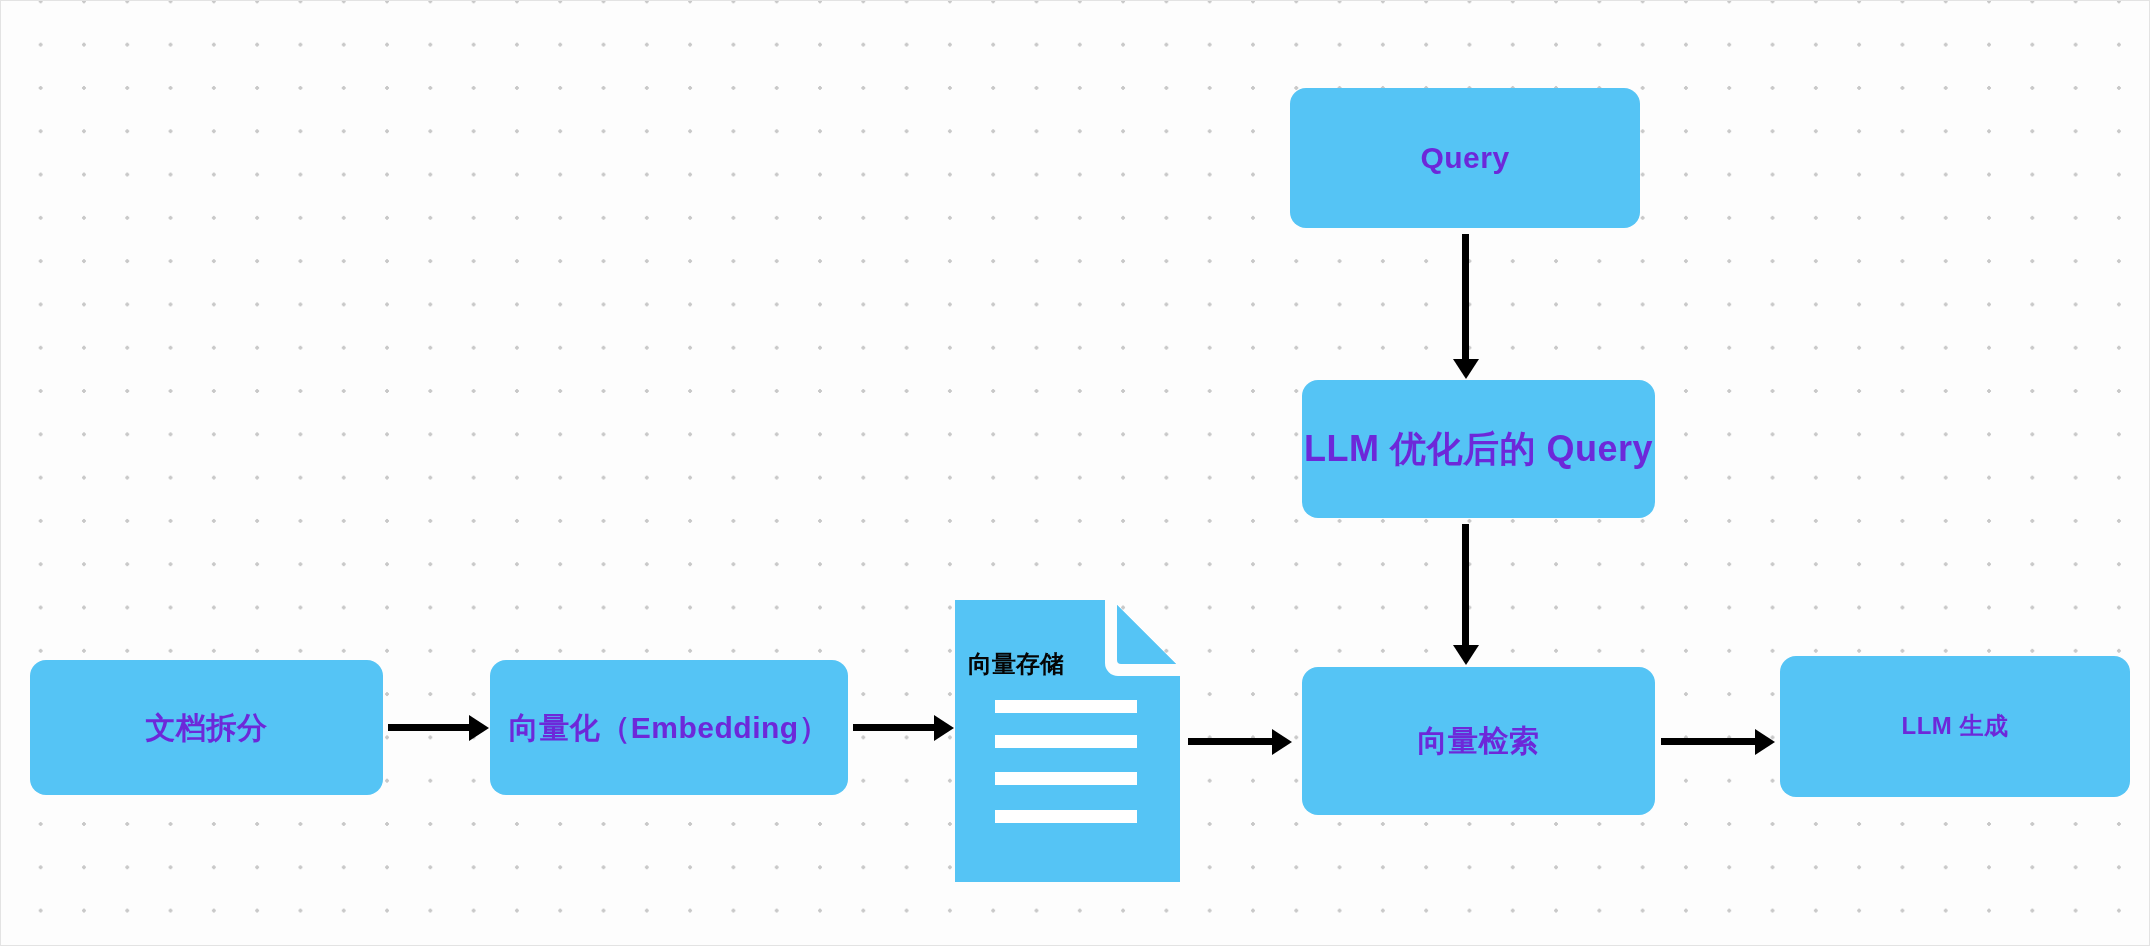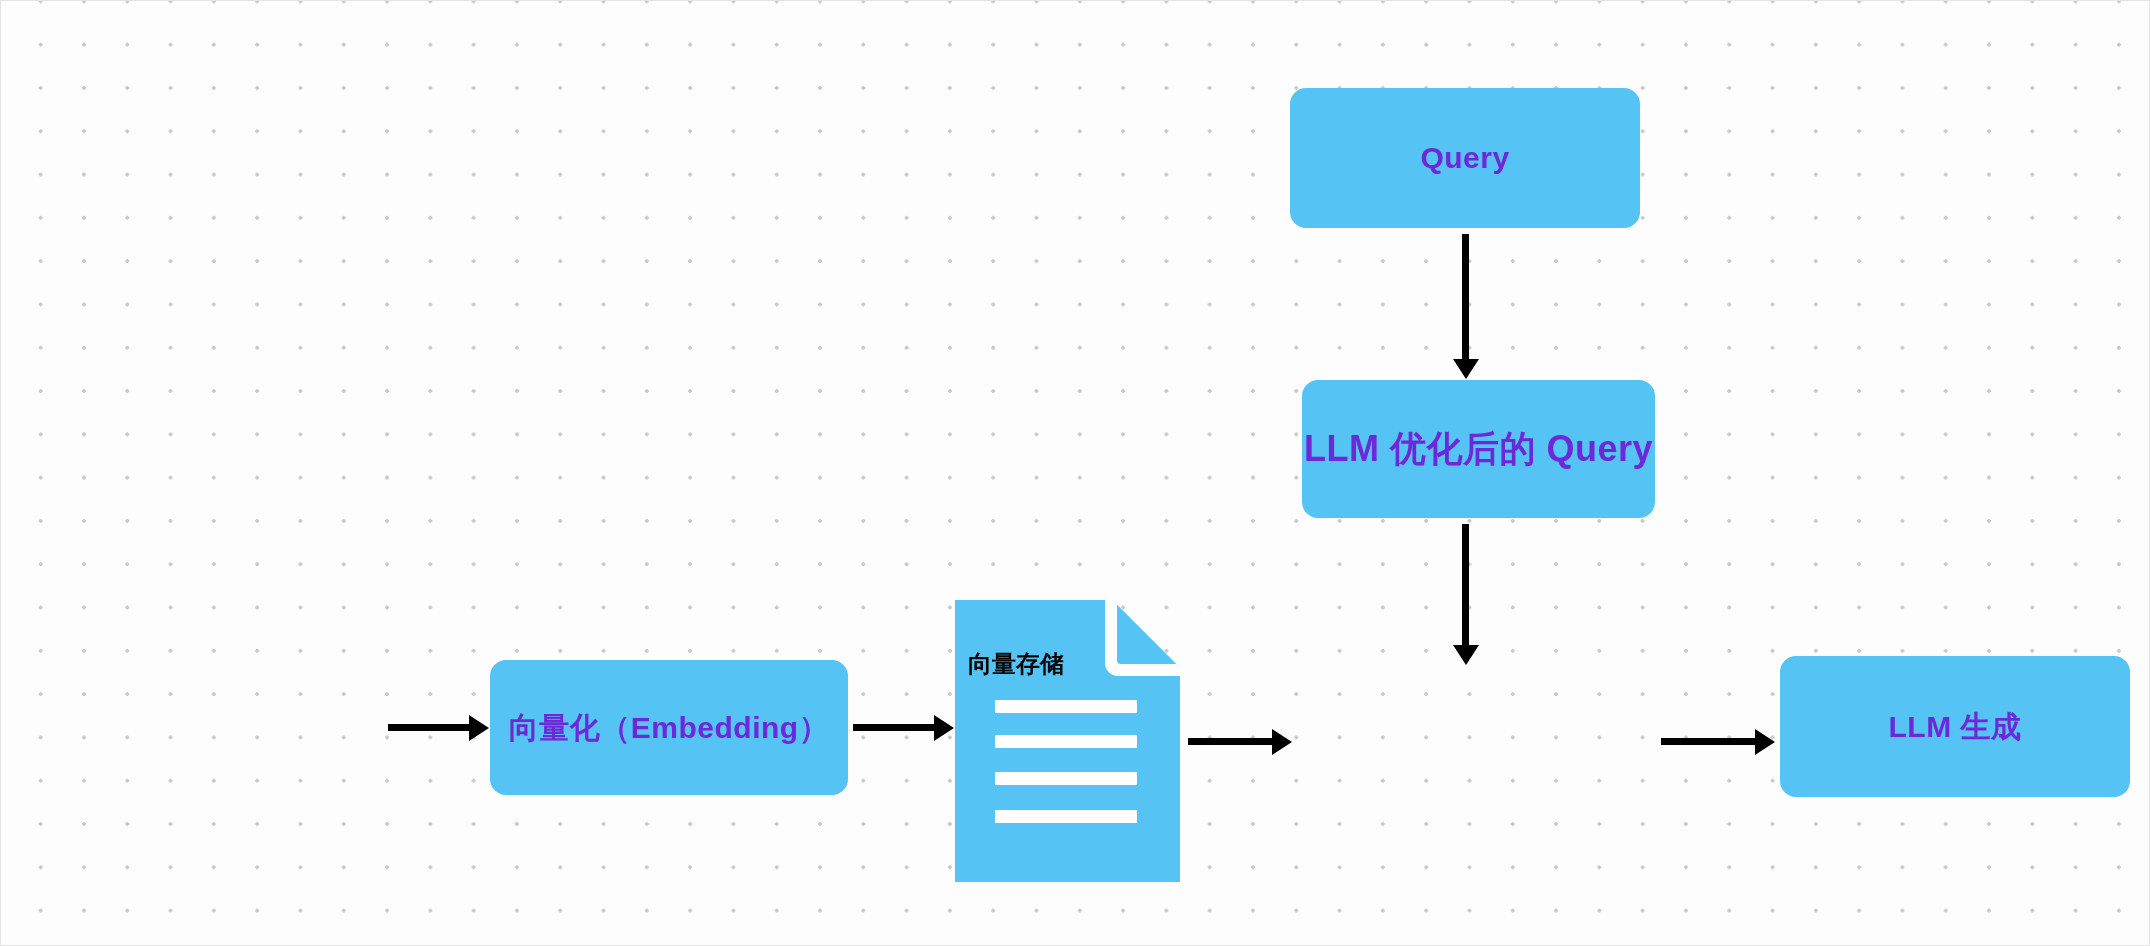--- a/index.html
+++ b/index.html
@@ -87,20 +87,23 @@
     border-left: 13px solid transparent;
     border-right: 13px solid transparent;
     border-top: 20px solid #000000;
   }
 </style>
 </head>
 <body>
 
 <div id="canvas">
 
+  <div class="node" style="left:30px; top:660px; width:353px; height:135px; font-size:30px;">
+    <span>文档拆分</span>
+  </div>
 
   <div class="node" style="left:490px; top:660px; width:358px; height:135px; font-size:30px;">
     <span>向量化（Embedding）</span>
   </div>
 
   <div class="doc-shape" style="left:955px; top:600px; width:225px; height:282px;">
     <svg width="225" height="282" viewBox="0 0 225 282">
       <path d="M0 0 H157 L225 68 V282 H0 Z" fill="#55c4f5"></path>
       <path d="M157 0 L225 68 H164 A7 7 0 0 1 157 61 Z" fill="#55c4f5"></path>
       <path d="M150 -2 L150 63 A13 13 0 0 0 163 76 L228 76 L228 64 L166 64 A4 4 0 0 1 162 60 L162 -2 Z" fill="#fdfdfd"></path>
@@ -113,22 +116,25 @@
   </div>
 
   <div class="node" style="left:1290px; top:88px; width:350px; height:140px; font-size:30px;">
     <span>Query</span>
   </div>
 
   <div class="node" style="left:1302px; top:380px; width:353px; height:138px; font-size:36px;">
     <span>LLM 优化后的 Query</span>
   </div>
 
+  <div class="node" style="left:1302px; top:667px; width:353px; height:148px; font-size:30px;">
+    <span>向量检索</span>
+  </div>
 
-  <div class="node" style="left:1780px; top:656px; width:350px; height:141px; font-size:30px;">
+  <div class="node" style="left:1780px; top:656px; width:350px; height:141px; font-size:24px;">
     <span>LLM 生成</span>
   </div>
 
   <div class="arrow-h" style="left:388px; top:724px; width:82px;"></div>
 
   <div class="arrow-h" style="left:853px; top:724px; width:82px;"></div>
 
   <div class="arrow-h" style="left:1188px; top:738px; width:85px;"></div>
 
   <div class="arrow-h" style="left:1661px; top:738px; width:95px;"></div>

